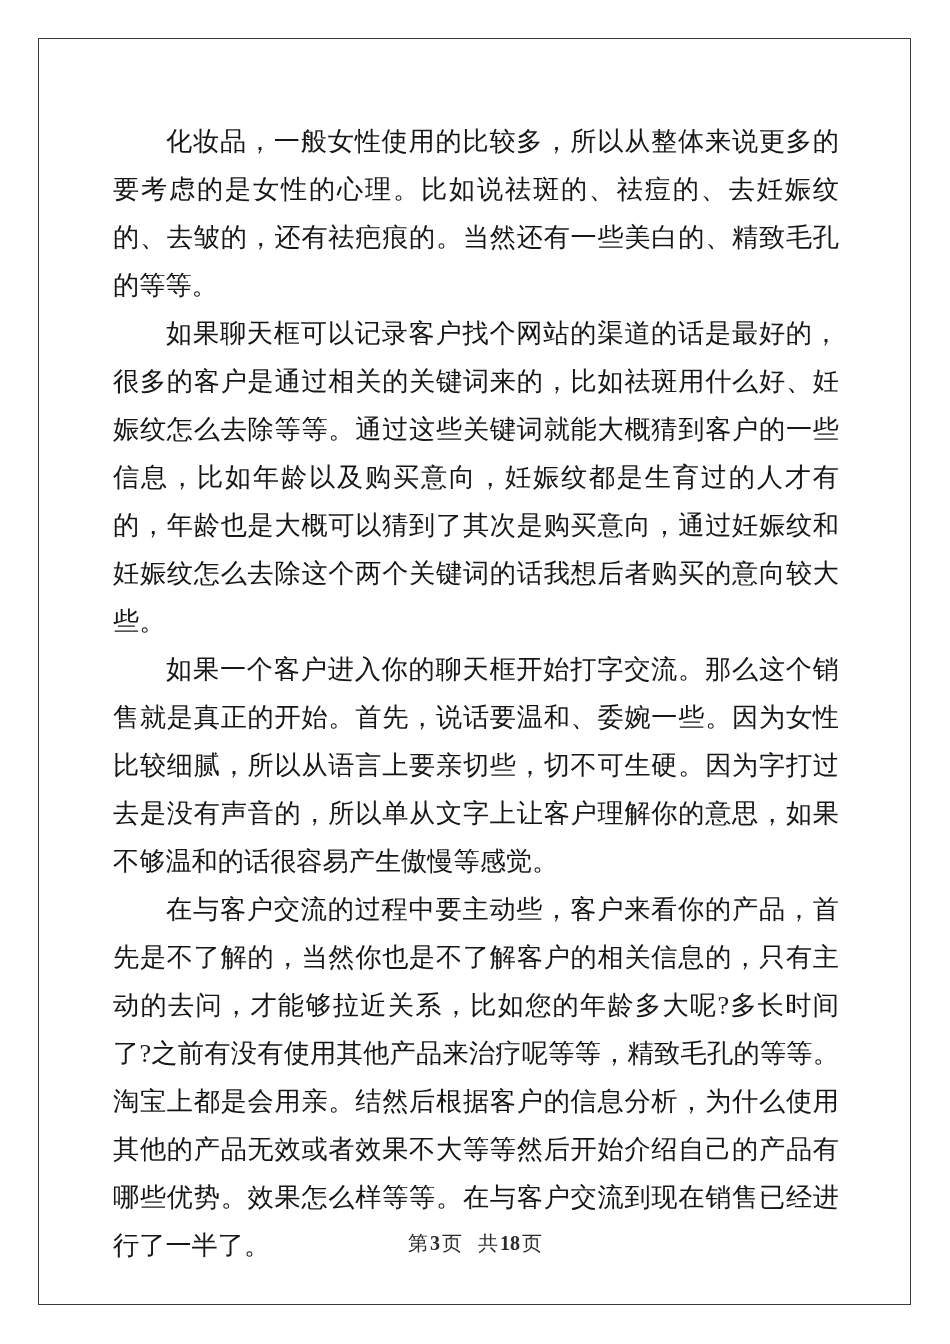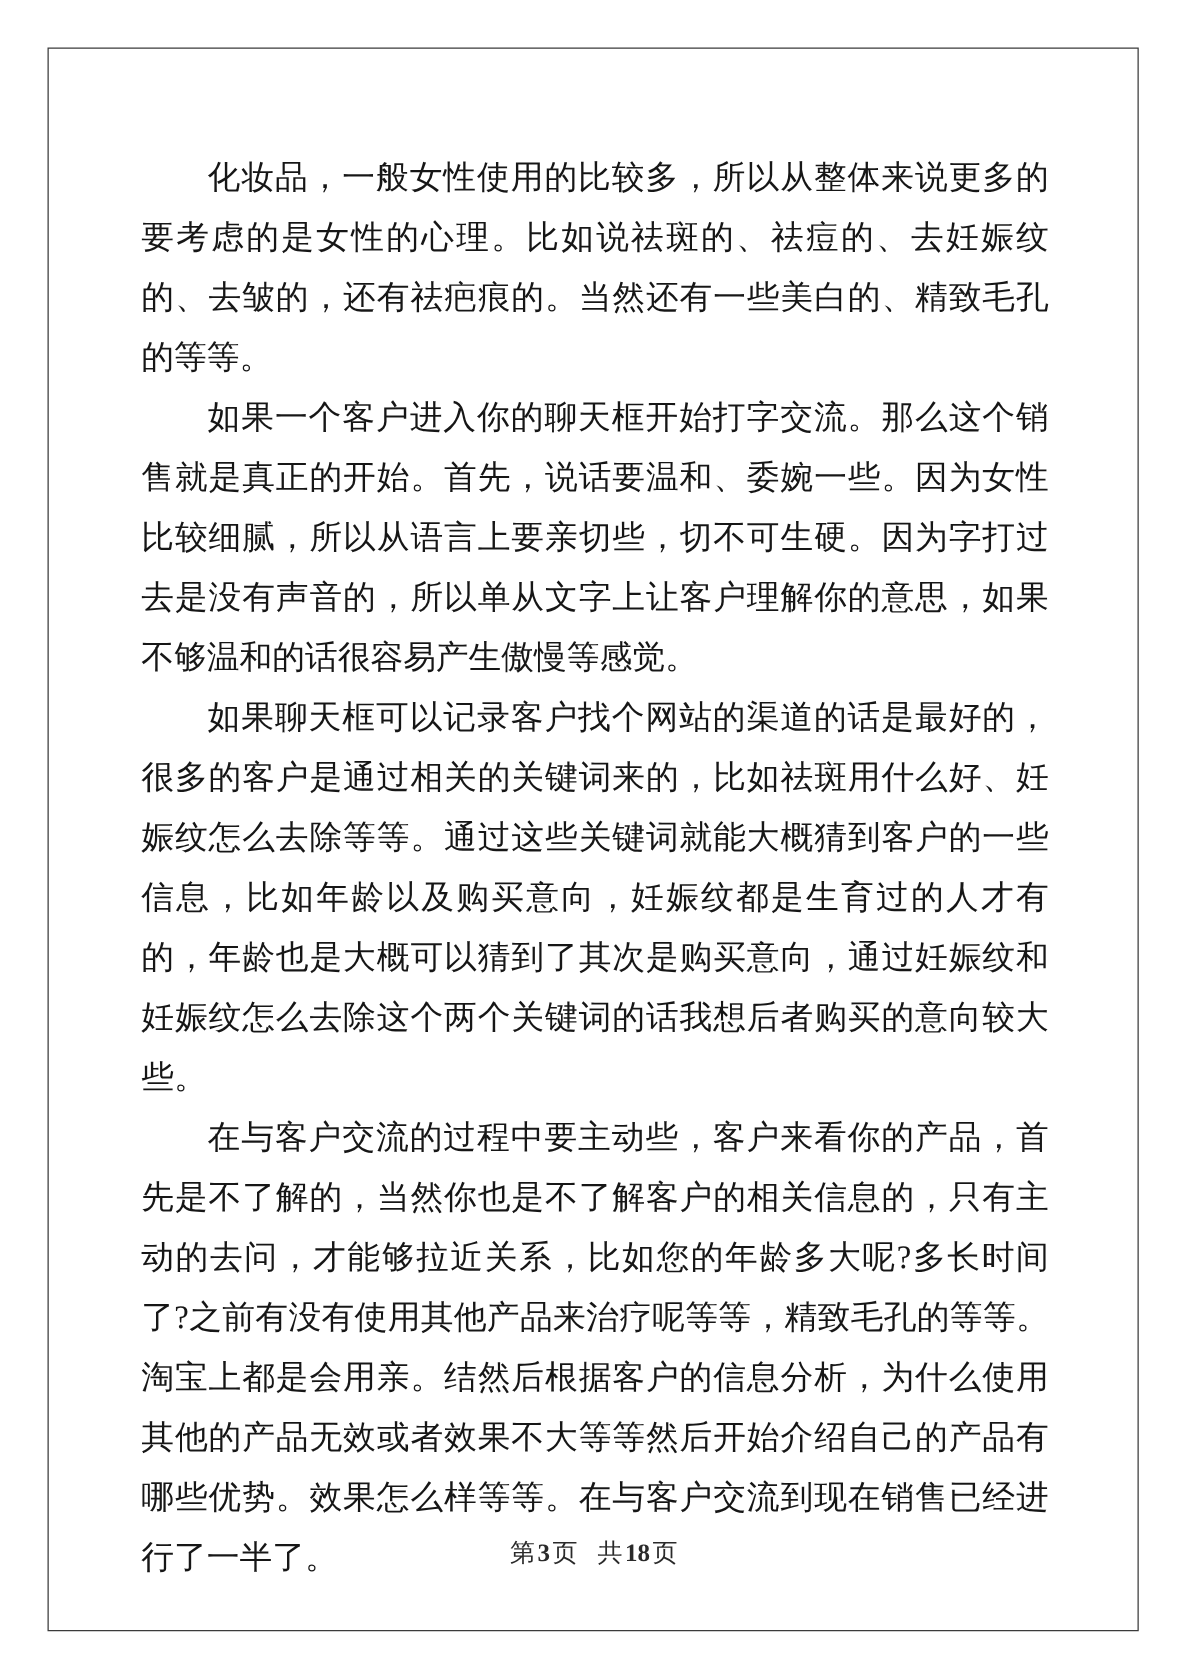--- a/index.html
+++ b/index.html
@@ -82,22 +82,22 @@
 </style>
 </head>
 <body>
 
 <div id="page">
 
   <div id="page-border"></div>
 
   <div id="content">
     <p class="para">化妆品，一般女性使用的比较多，所以从整体来说更多的要考虑的是女性的心理。比如说祛斑的、祛痘的、去妊娠纹的、去皱的，还有祛疤痕的。当然还有一些美白的、精致毛孔的等等。</p>
+    <p class="para">如果聊天框可以记录客户找个网站的渠道的话是最好的，很多的客户是通过相关的关键词来的，比如祛斑用什么好、妊娠纹怎么去除等等。通过这些关键词就能大概猜到客户的一些信息，比如年龄以及购买意向，妊娠纹都是生育过的人才有的，年龄也是大概可以猜到了其次是购买意向，通过妊娠纹和妊娠纹怎么去除这个两个关键词的话我想后者购买的意向较大些。</p>
     <p class="para">如果一个客户进入你的聊天框开始打字交流。那么这个销售就是真正的开始。首先，说话要温和、委婉一些。因为女性比较细腻，所以从语言上要亲切些，切不可生硬。因为字打过去是没有声音的，所以单从文字上让客户理解你的意思，如果不够温和的话很容易产生傲慢等感觉。</p>
-    <p class="para">如果聊天框可以记录客户找个网站的渠道的话是最好的，很多的客户是通过相关的关键词来的，比如祛斑用什么好、妊娠纹怎么去除等等。通过这些关键词就能大概猜到客户的一些信息，比如年龄以及购买意向，妊娠纹都是生育过的人才有的，年龄也是大概可以猜到了其次是购买意向，通过妊娠纹和妊娠纹怎么去除这个两个关键词的话我想后者购买的意向较大些。</p>
     <p class="para">在与客户交流的过程中要主动些，客户来看你的产品，首先是不了解的，当然你也是不了解客户的相关信息的，只有主动的去问，才能够拉近关系，比如您的年龄多大呢?多长时间了?之前有没有使用其他产品来治疗呢等等，精致毛孔的等等。淘宝上都是会用亲。结然后根据客户的信息分析，为什么使用其他的产品无效或者效果不大等等然后开始介绍自己的产品有哪些优势。效果怎么样等等。在与客户交流到现在销售已经进行了一半了。</p>
   </div>
 
   <div id="footer">
     <span>第</span><span class="num">3</span><span>页</span><span class="gap"></span><span>共</span><span class="num">18</span><span>页</span>
   </div>
 
 </div>
 
 </body></html>

